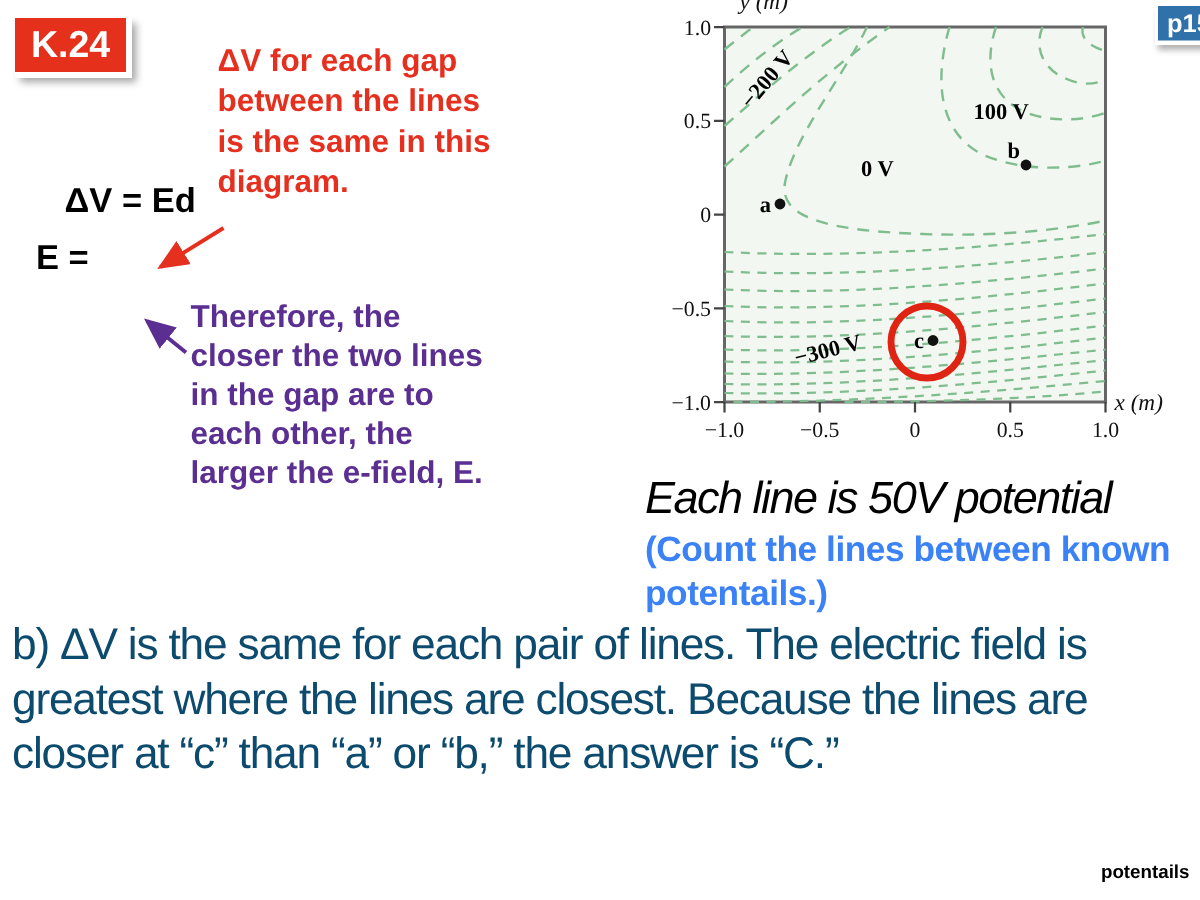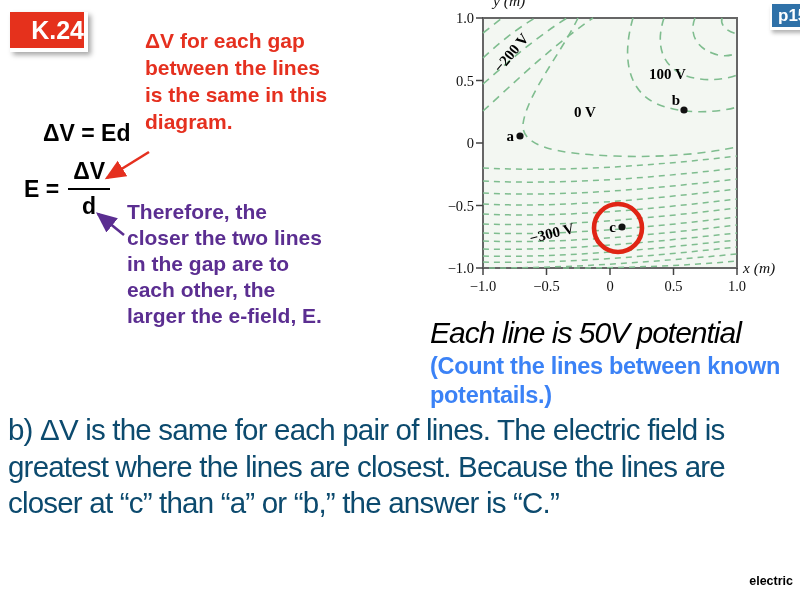--- a/index.html
+++ b/index.html
@@ -6,21 +6,21 @@
   body{
     width:800px;height:600px;position:relative;overflow:hidden;
     background:#ffffff;font-family:"Liberation Sans",sans-serif;
   }
   .abs{position:absolute;}
 
   
   .badge-k{
     left:10px;top:12px;width:74px;height:36px;
     background:#e5311c;color:#fff;font-size:25px;font-weight:bold;
-    display:flex;align-items:center;justify-content:flex-end;
+    display:flex;align-items:center;justify-content:center;
     border-right:4px solid #fff;border-bottom:4px solid #fff;
     box-shadow:3px 3px 5px rgba(0,0,0,.35);
   }
   .badge-p{
     left:770px;top:4px;width:40px;height:26px;
     background:#2f71a8;color:#fff;font-size:17px;font-weight:bold;
     display:flex;align-items:center;padding-left:6px;box-sizing:border-box;
     border-left:2px solid #fff;border-bottom:3px solid #fff;
     box-shadow:2px 3px 4px rgba(0,0,0,.3);
   }
@@ -69,24 +69,20 @@
 
 <div class="abs badge-p">
   <span>p15</span>
 </div>
 
 <div class="abs note-red">ΔV for each gap between the lines is the same in this diagram.</div>
 
 <div class="abs eq1">ΔV = Ed</div>
 <div class="abs eq2">
   <span>E =</span>
-  <span class="frac">
-    <span class="num">ΔV</span>
-    <span class="den">d</span>
-  </span>
 </div>
 
 <svg class="abs" style="left:95px;top:146px;" width="60" height="44">
   <defs>
     <marker id="ah-red" markerWidth="9" markerHeight="8" refX="7" refY="3.5" orient="auto">
       <path d="M0,0 L8,3.5 L0,7 z" fill="#e5301f"></path>
     </marker>
   </defs>
   <line x1="54" y1="6" x2="12" y2="32" stroke="#e5301f" stroke-width="2.6" marker-end="url(#ah-red)"></line>
 </svg>
@@ -182,13 +178,13 @@
     <text class="fig-serif" x="306" y="273" font-size="15.5" font-style="italic" fill="#111">x (m)</text>
     <text class="fig-serif" x="56" y="6" font-size="15.5" font-style="italic" fill="#111">y (m)</text>
   </svg>
 </div>
 
 <div class="abs caption-main">Each line is 50V potential</div>
 <div class="abs caption-sub">(Count the lines between known potentails.)</div>
 
 <div class="abs answer">b) ΔV is the same for each pair of lines. The electric field is greatest where the lines are closest. Because the lines are closer at “c” than “a” or “b,” the answer is “C.”</div>
 
-<div class="abs footer">electric</div>
+<div class="abs footer">potentails</div>
 
 </body></html>

